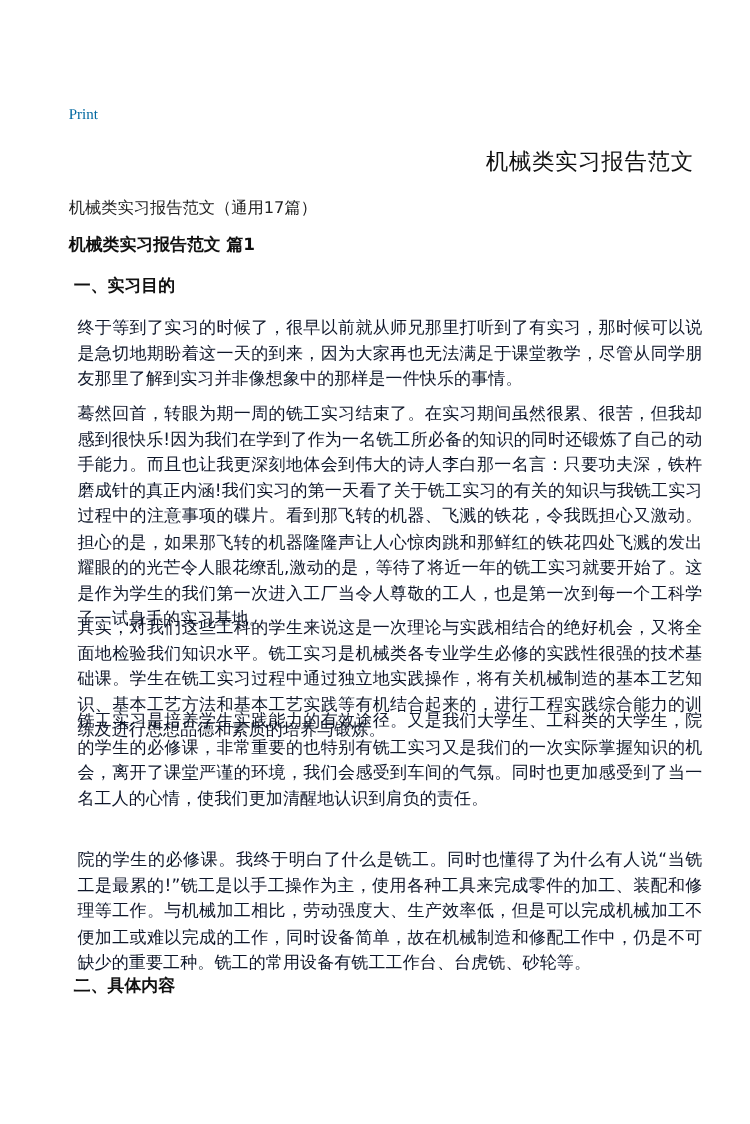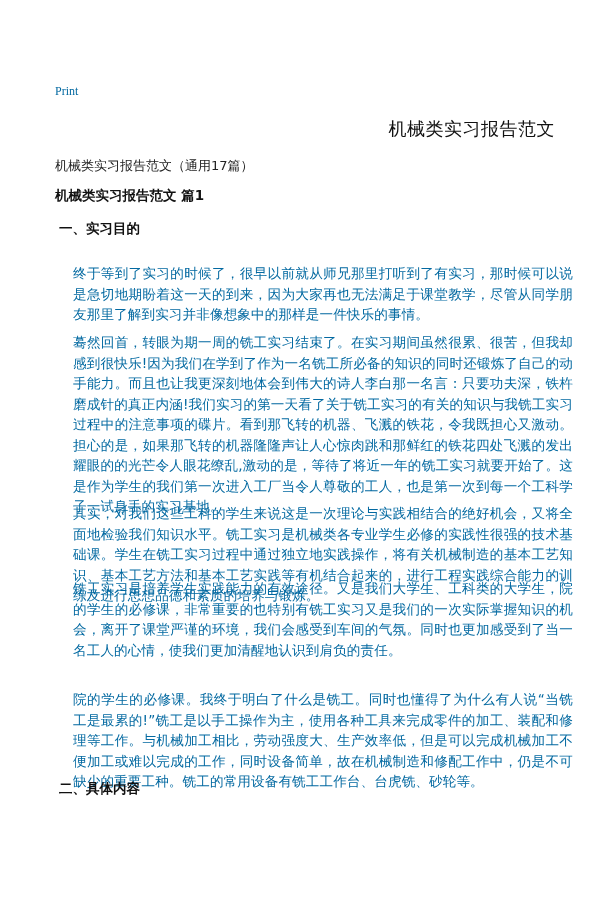--- a/index.html
+++ b/index.html
@@ -19,22 +19,22 @@
   .subtitle {
     position: absolute; top: 157px; left: 0; font-size: 13px; color: #222; margin: 0;
   }
   .part-heading {
     position: absolute; top: 187px; left: 0; font-size: 13.5px; font-weight: bold; margin: 0; text-align: right;
   }
   .section-heading {
     position: absolute; left: 0; font-size: 13.5px; font-weight: bold; margin: 4px;
   }
   .para {
-    position: absolute; left: 0; width: 500px; margin: 18px;
-    font-size: 13.6px; line-height: 20.5px; color: #0369a1;
+    position: absolute; left: 0; width: 500px; margin: 7px;
+    font-size: 13.6px; line-height: 20.5px; color: #0f172a;
     text-align: justify; letter-spacing: 0.1px;
   }
 </style>
 </head>
 <body>
 
 <div class="page">
   <div class="print-label">Print</div>
 
   <h1 class="doc-title">机械类实习报告范文</h1>

